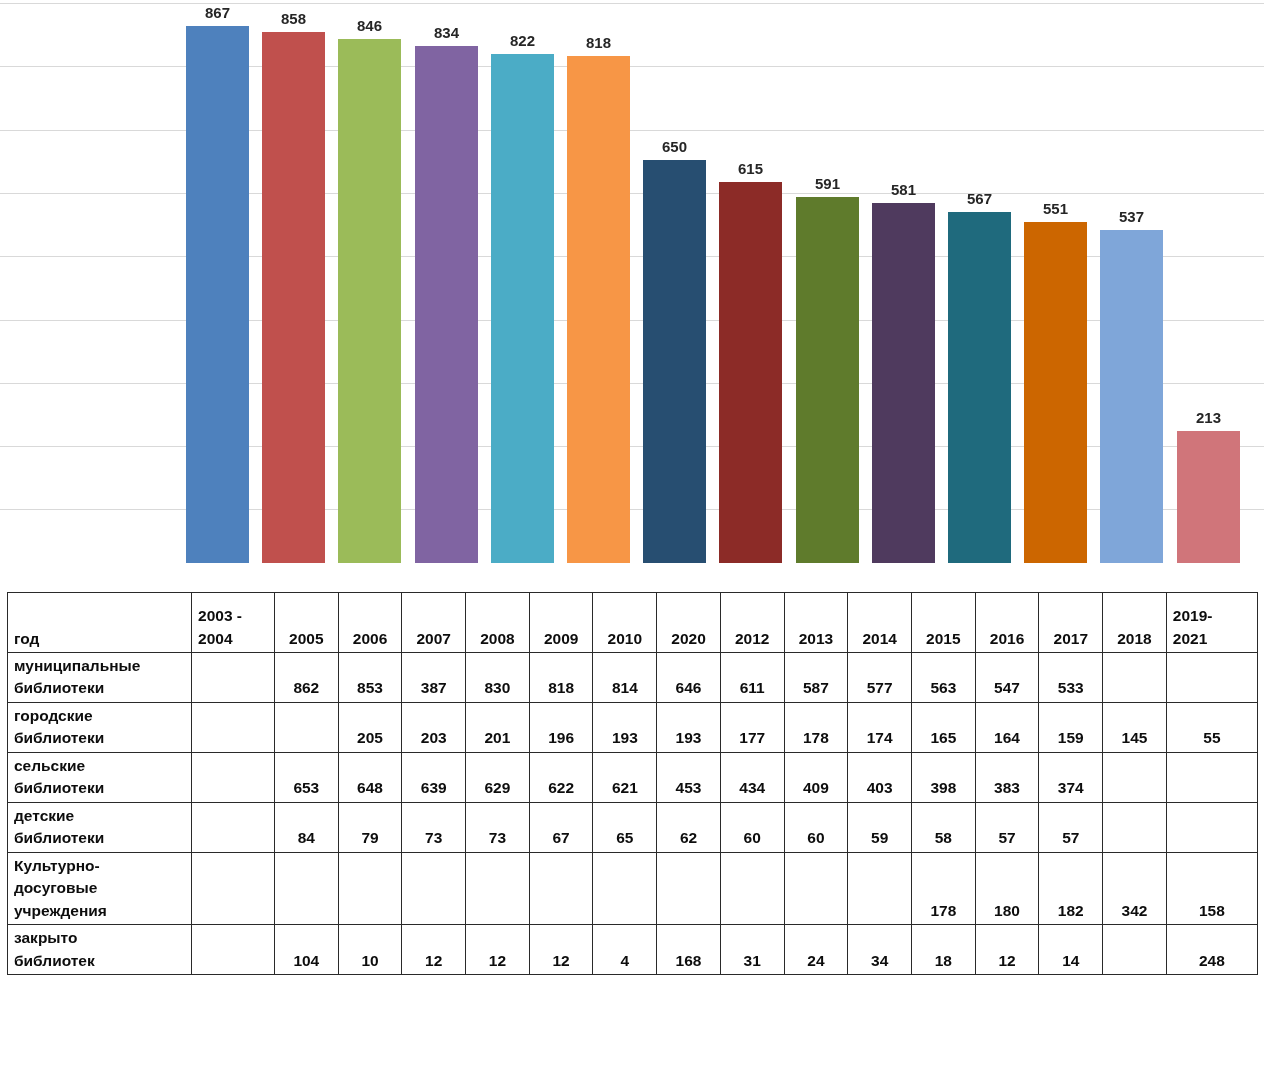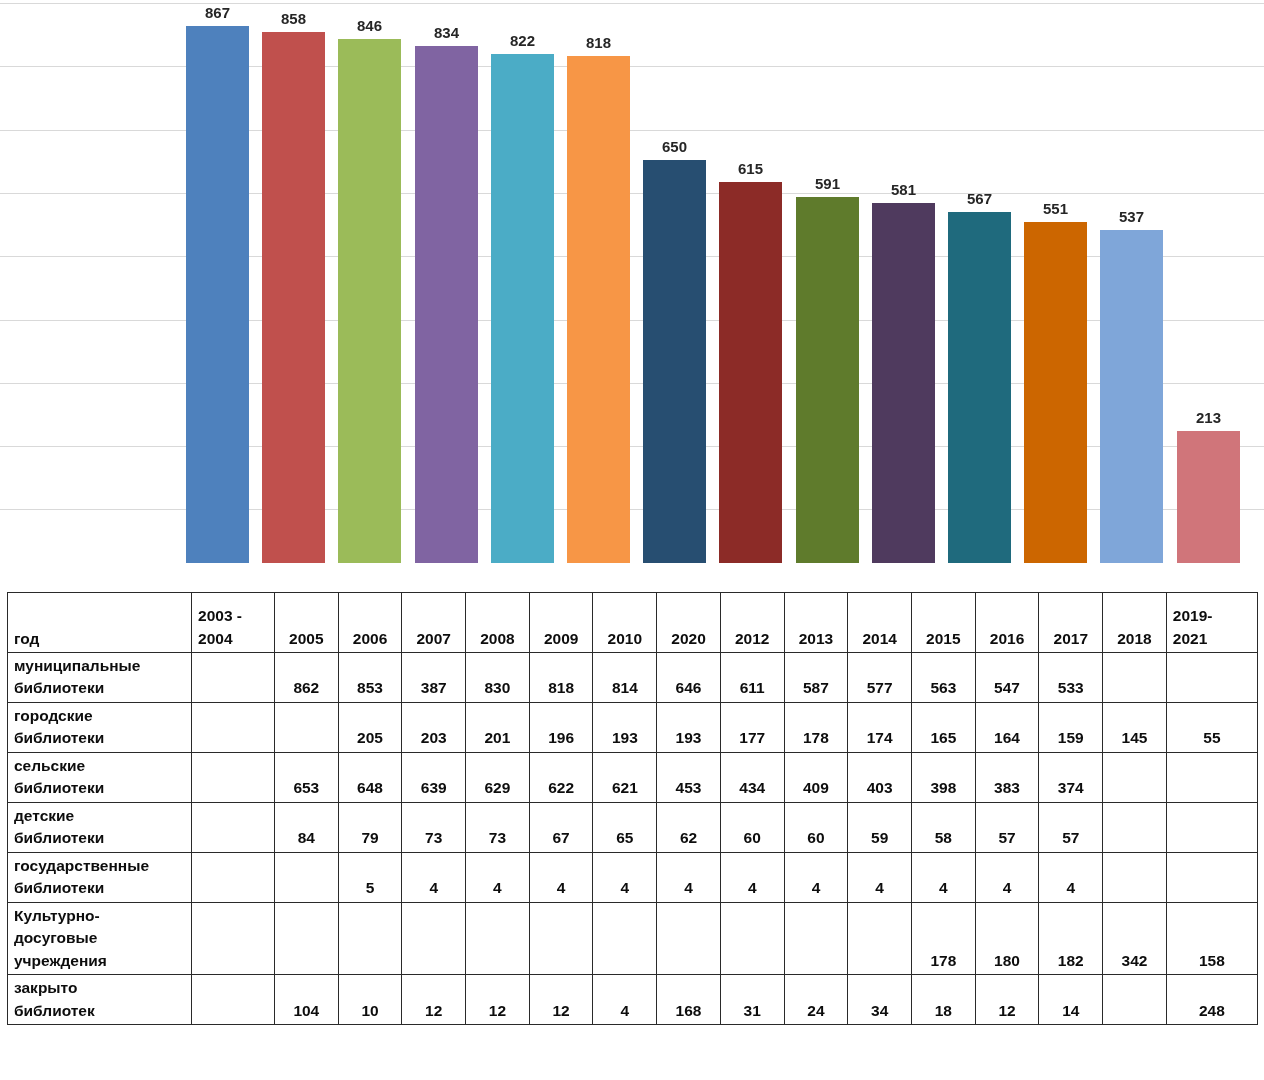--- a/index.html
+++ b/index.html
@@ -287,42 +287,20 @@
             <td>62</td>
             <td>60</td>
             <td>60</td>
             <td>59</td>
             <td>58</td>
             <td>57</td>
             <td>57</td>
             <td></td>
             <td></td>
           </tr>
-          <tr class="r-tall">
-            <td class="rowhead">
-              <div>государственные</div>
-              <div>библиотеки</div>
-            </td>
-            <td></td>
-            <td></td>
-            <td>5</td>
-            <td>4</td>
-            <td>4</td>
-            <td>4</td>
-            <td>4</td>
-            <td>4</td>
-            <td>4</td>
-            <td>4</td>
-            <td>4</td>
-            <td>4</td>
-            <td>4</td>
-            <td>4</td>
-            <td></td>
-            <td></td>
-          </tr>
           <tr class="r-taller">
             <td class="rowhead">
               <div>Культурно-</div>
               <div>досуговые</div>
               <div>учреждения</div>
             </td>
             <td></td>
             <td></td>
             <td></td>
             <td></td>

